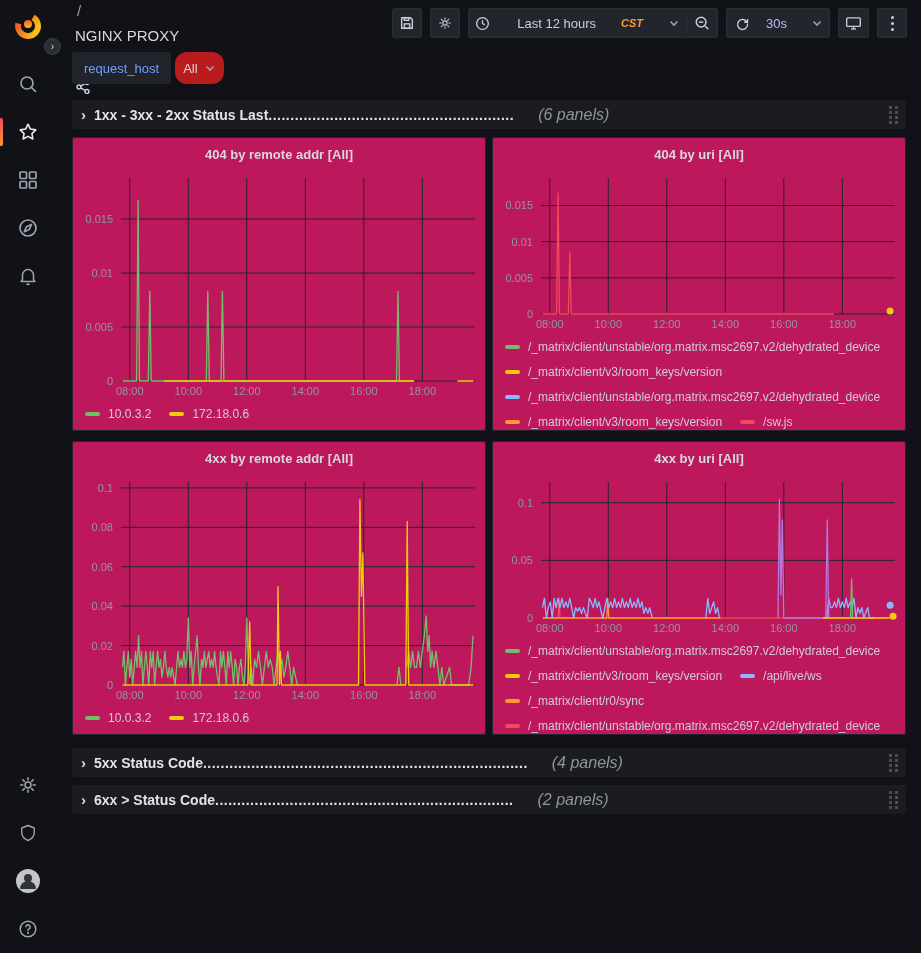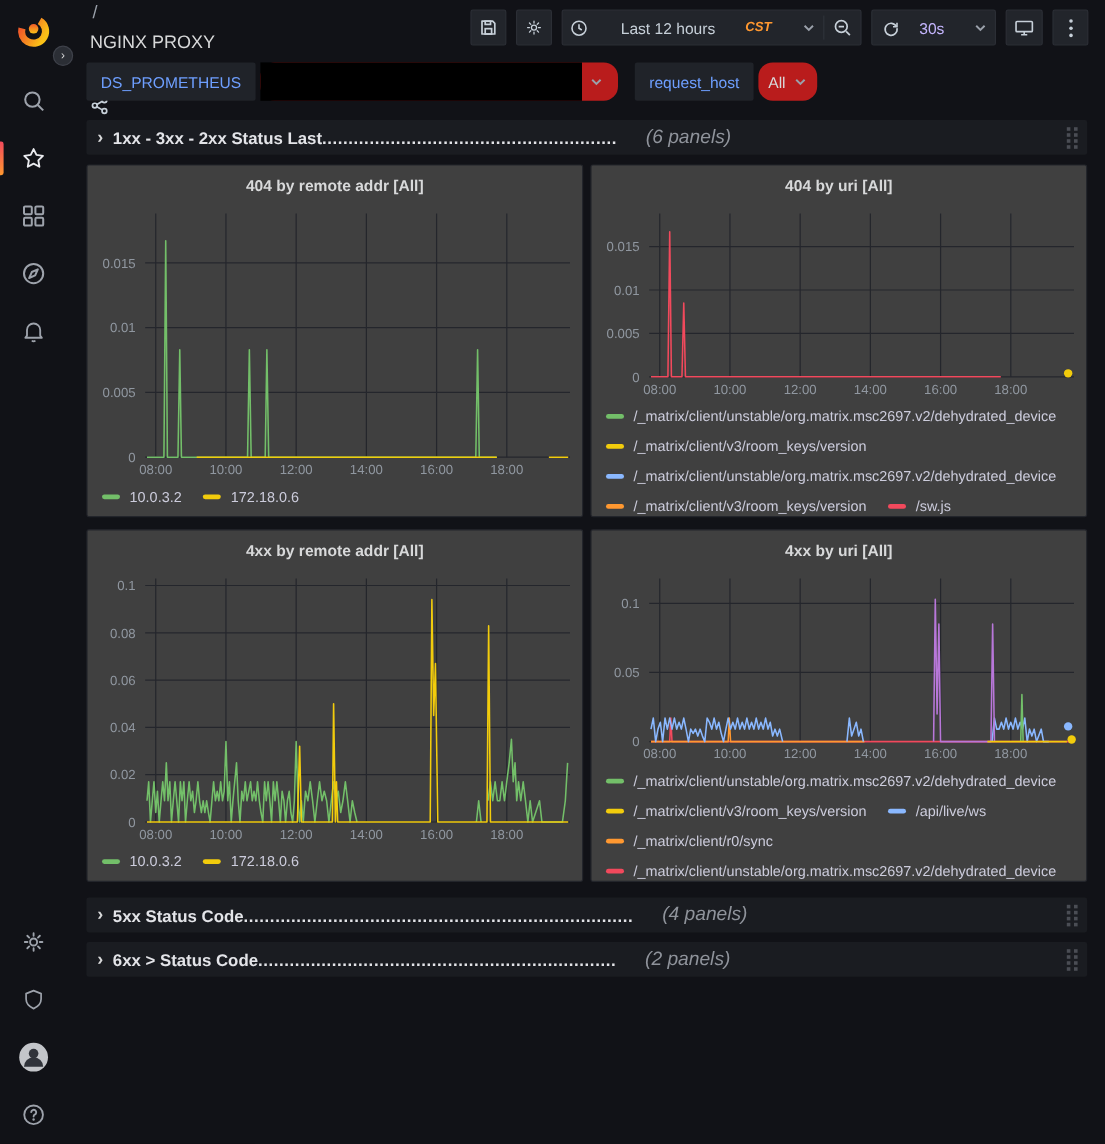--- a/index.html
+++ b/index.html
@@ -53,21 +53,21 @@
   .rowcount { font-size:16px; font-style:italic; color:#8f939b; margin-left:24px; white-space:nowrap; }
   .rhandle { margin-left:auto; display:grid; grid-template-columns:repeat(2,3px); grid-auto-rows:3px; gap:2px 3px; cursor:grab; }
   .rhandle i { background:#4a4d54; }
   .row-1xx { margin-top:6px; }
   .row-4xx { margin:13px 0 4px 0; padding-left:9px; }
   .row-5xx { margin-top:13px; }
   .row-6xx { margin-top:8px; }
 
   
   .grid { display:grid; grid-template-columns:1fr 1fr; column-gap:6px; row-gap:10px; margin-top:8px; }
-  .panel { height:294px; background:#404040; border:1px solid #23252b; border-radius:2px; display:flex; flex-direction:column; overflow:hidden; }
+  .panel { height:294px; background:#be185d; border:1px solid #23252b; border-radius:2px; display:flex; flex-direction:column; overflow:hidden; }
   .ptitle { height:34px; line-height:34px; text-align:center; font-size:13px; font-weight:bold; color:#d8d9da; cursor:pointer; flex:none; }
   .plot { flex:1 1 auto; min-height:160px; }
   .legend { flex:0 0 auto; display:flex; flex-wrap:wrap; column-gap:18px; row-gap:4px; padding:4px 10px 6px 12px; }
   .legend-item { display:flex; align-items:center; gap:8px; white-space:nowrap; height:21px; cursor:pointer; }
   .legend-item .swatch { width:15px; height:4px; border-radius:2px; flex:none; }
   .legend-item .llabel { font-size:12px; color:#ccccdc; }
   .tick { font-size:11px; fill:#9097a0; font-family:"Liberation Sans",sans-serif; }
 </style>
 </head>
 <body>
@@ -228,29 +228,20 @@
         <span class="kebab">
             <i></i>
             <i></i>
             <i></i>
           </span>
       </div>
     </div>
   </div>
 
   <div class="varbar">
-    <div class="vargroup">
-      <div class="varlabel">DS_PROMETHEUS</div>
-      <div class="varvalue wide">
-        <span class="redacted"></span>
-        <svg width="12" height="12" viewBox="0 0 12 12" class="chev" style="margin:0 4px 0 6px">
-            <path d="M2.5 4.5L6 8l3.5-3.5"></path>
-          </svg>
-      </div>
-    </div>
     <div class="vargroup">
       <div class="varlabel">request_host</div>
       <div class="varvalue">
         <span>All</span>
         <svg width="12" height="12" viewBox="0 0 12 12" class="chev" style="margin-left:6px">
             <path d="M2.5 4.5L6 8l3.5-3.5"></path>
           </svg>
       </div>
     </div>
   </div>

